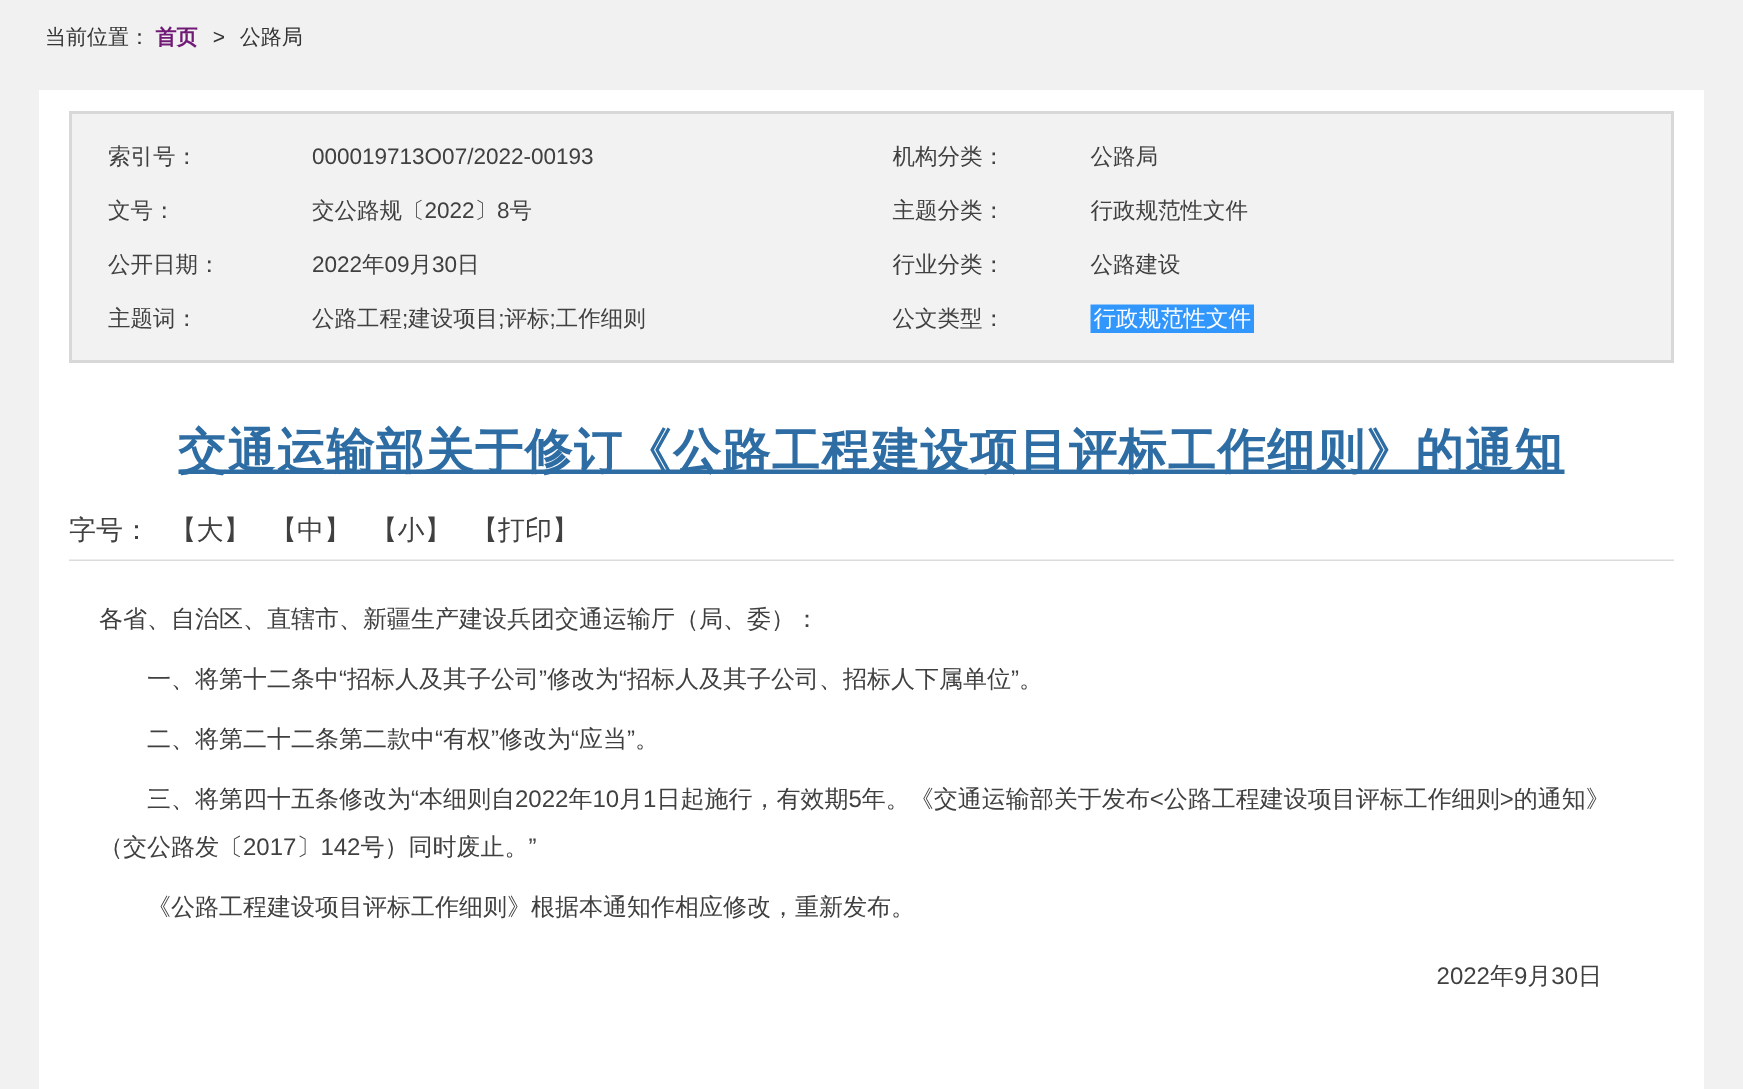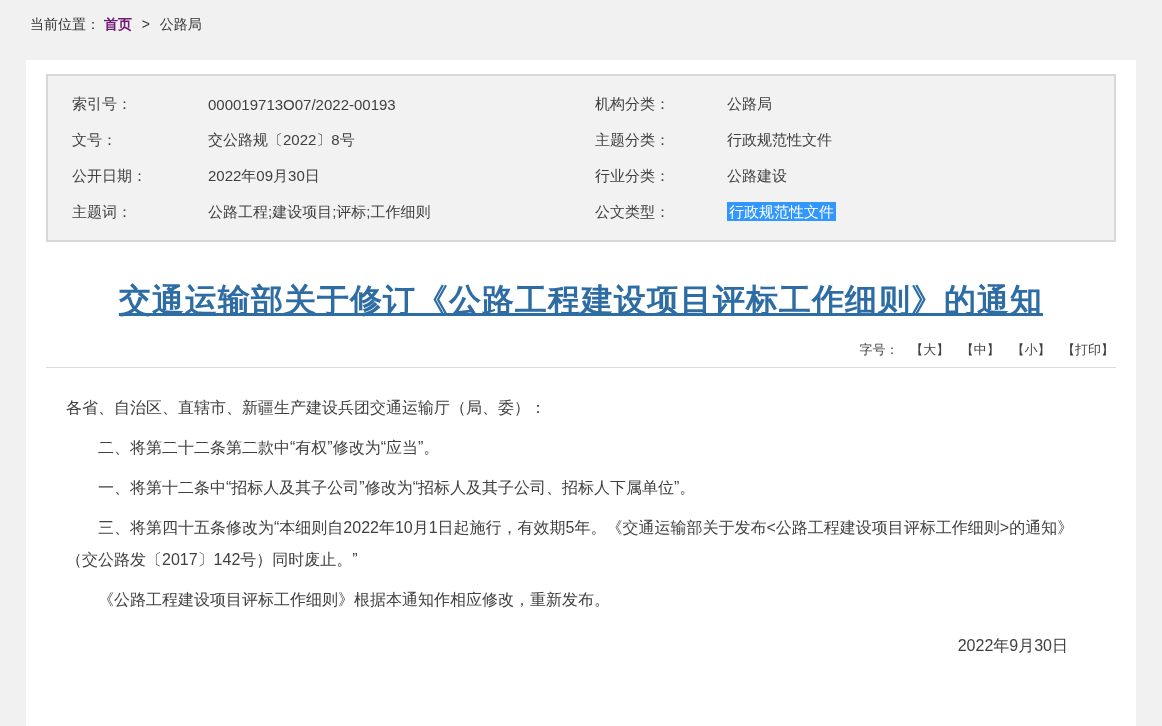--- a/index.html
+++ b/index.html
@@ -70,22 +70,21 @@
     font-weight: bold;
     color: #2e6da4;
     letter-spacing: 1px;
     line-height: 1.4;
     text-decoration: underline;
   }
 
   
   .controls {
     margin: 18px 0 0 0;
-    text-align: right;
-    font-size: 13px;
+    font-size: 18px;
     color: #404040;
     padding-right: 2px;
   }
   .controls a {
     color: #404040;
     text-decoration: none;
     cursor: pointer;
     margin-left: 8px;
   }
   .divider {
@@ -162,22 +161,22 @@
       <span>字号：</span>
       <a>【大】</a>
       <a>【中】</a>
       <a>【小】</a>
       <a>【打印】</a>
     </div>
     <div class="divider"></div>
 
     <div class="article">
       <p>各省、自治区、直辖市、新疆生产建设兵团交通运输厅（局、委）：</p>
+      <p class="indent">一、将第十二条中“招标人及其子公司”修改为“招标人及其子公司、招标人下属单位”。</p>
       <p class="indent">二、将第二十二条第二款中“有权”修改为“应当”。</p>
-      <p class="indent">一、将第十二条中“招标人及其子公司”修改为“招标人及其子公司、招标人下属单位”。</p>
       <p class="indent">三、将第四十五条修改为“本细则自2022年10月1日起施行，有效期5年。《交通运输部关于发布&lt;公路工程建设项目评标工作细则&gt;的通知》（交公路发〔2017〕142号）同时废止。”</p>
       <p class="indent">《公路工程建设项目评标工作细则》根据本通知作相应修改，重新发布。</p>
 
       <div class="signature">
         <div class="date">2022年9月30日</div>
       </div>
     </div>
 
   </div>
 </div>

